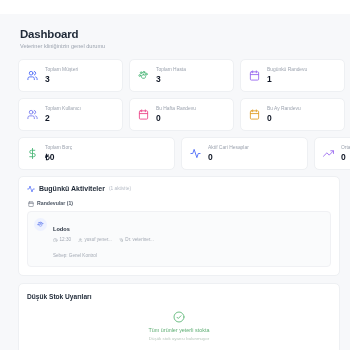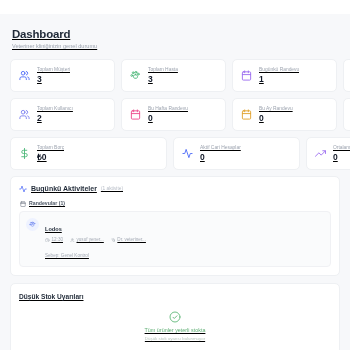--- a/index.html
+++ b/index.html
@@ -8,24 +8,23 @@
     overflow: hidden;
     background: #ffffff;
     font-family: "Liberation Sans", sans-serif;
     -webkit-font-smoothing: antialiased;
   }
   .app { width: 350px; height: 350px; position: relative; background: #ffffff; }
   .topstrip { height: 14px; background: #ffffff; }
   .content {
     background: #f7f8fa;
     height: 336px;
-    padding: 10px 10px 0 10px;
+    padding: 10px 10px 0 18px;
     overflow: hidden;
     position: relative;
-    text-decoration: underline;
   }
 
   
   .page-header { margin: 4px 0 9px 2px; }
   .page-title {
     font-size: 11.5px; font-weight: bold; color: #1f2937;
     letter-spacing: -0.2px; line-height: 13px;
   }
   .page-sub {
     font-size: 5.6px; color: #9ca3af; margin-top: 2px; line-height: 7px;

